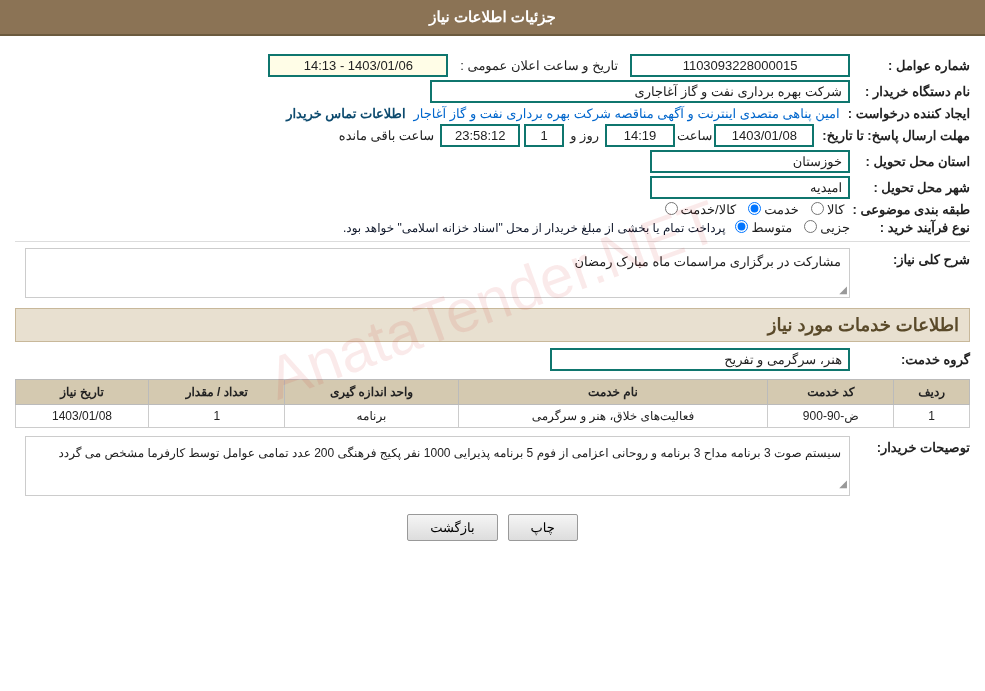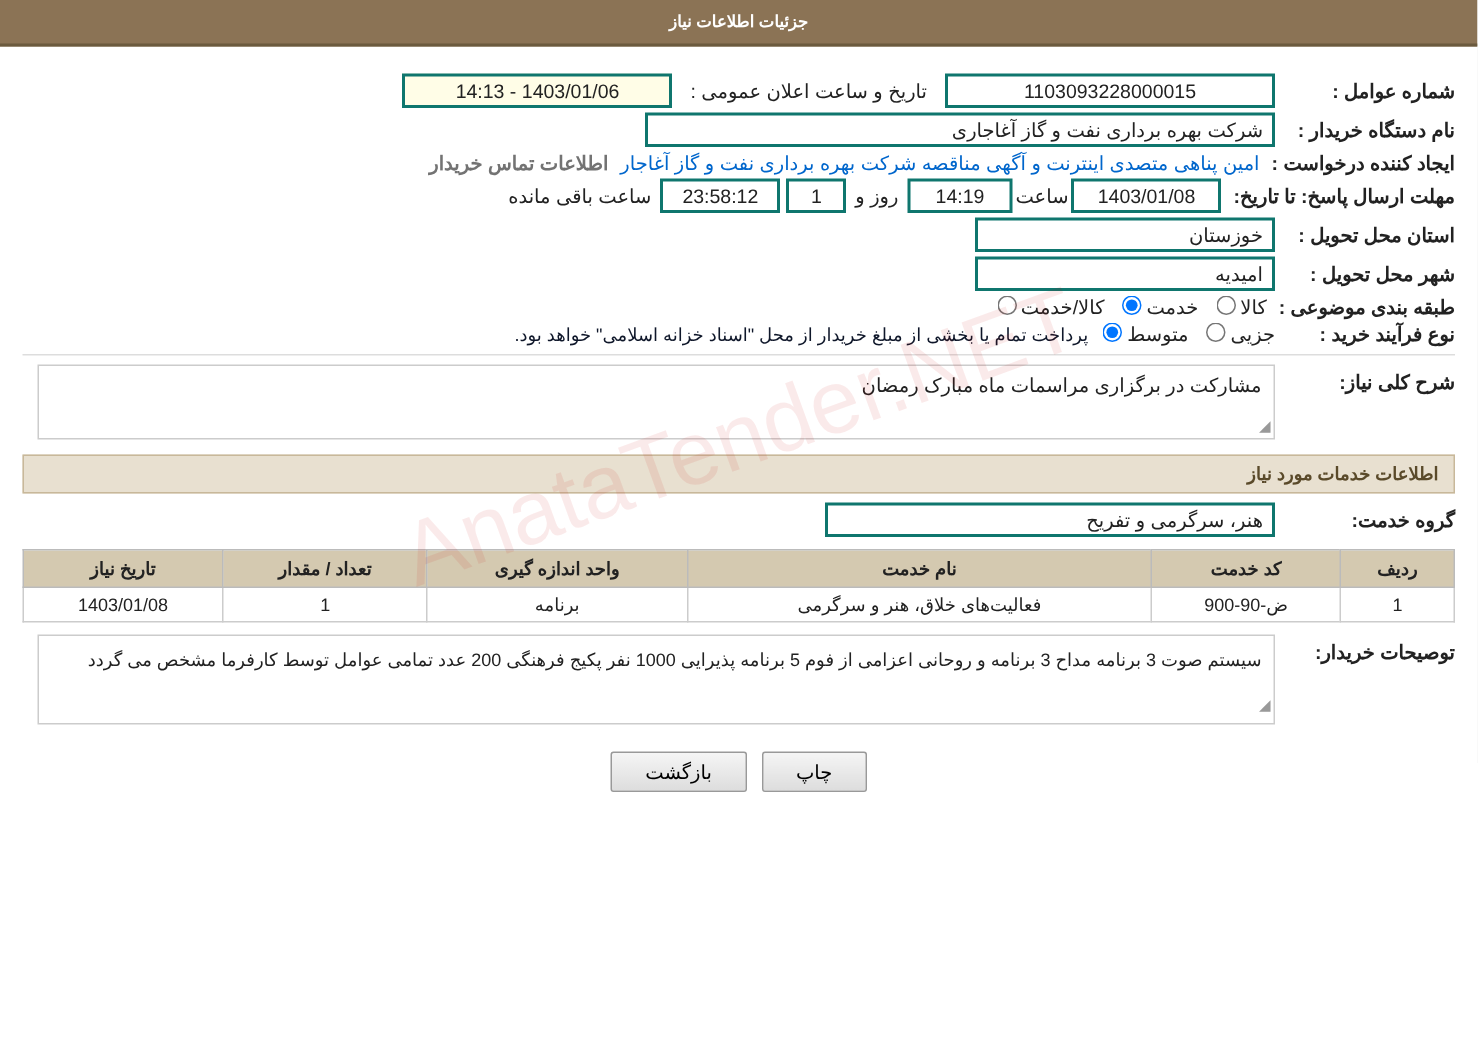--- a/index.html
+++ b/index.html
@@ -14,48 +14,48 @@
       max-width: 985px;
       margin: 0 auto;
       background: #fff;
       min-height: 691px;
     }
     .page-header {
       background: #8B7355;
       color: #fff;
       text-align: center;
       padding: 8px 0;
-      font-size: 11px;
+      font-size: 15px;
       font-weight: bold;
       border-bottom: 2px solid #6b5a3e;
     }
     .content-area {
       padding: 10px 15px;
     }
     .link-red {
-      color: #737373;
+      color: #0c4a6e;
       text-decoration: none;
       font-weight: bold;
     }
     .radio-group {
       display: flex;
       align-items: center;
       gap: 12px;
       flex-direction: row-reverse;
     }
     .radio-item {
       display: flex;
       align-items: flex-start;
       gap: 3px;
     }
     .section-header {
       background: #e8e0d0;
       border: 1px solid #c8b89a;
       color: #5a4a2a;
-      font-size: 12px;
+      font-size: 18px;
       font-weight: bold;
       text-align: right;
       padding: 5px 10px;
       margin: 10px 0 6px 0;
     }
     .description-box {
       border: 1px solid #ccc;
       background: #fff;
       padding: 6px 8px;
       min-height: 50px;

